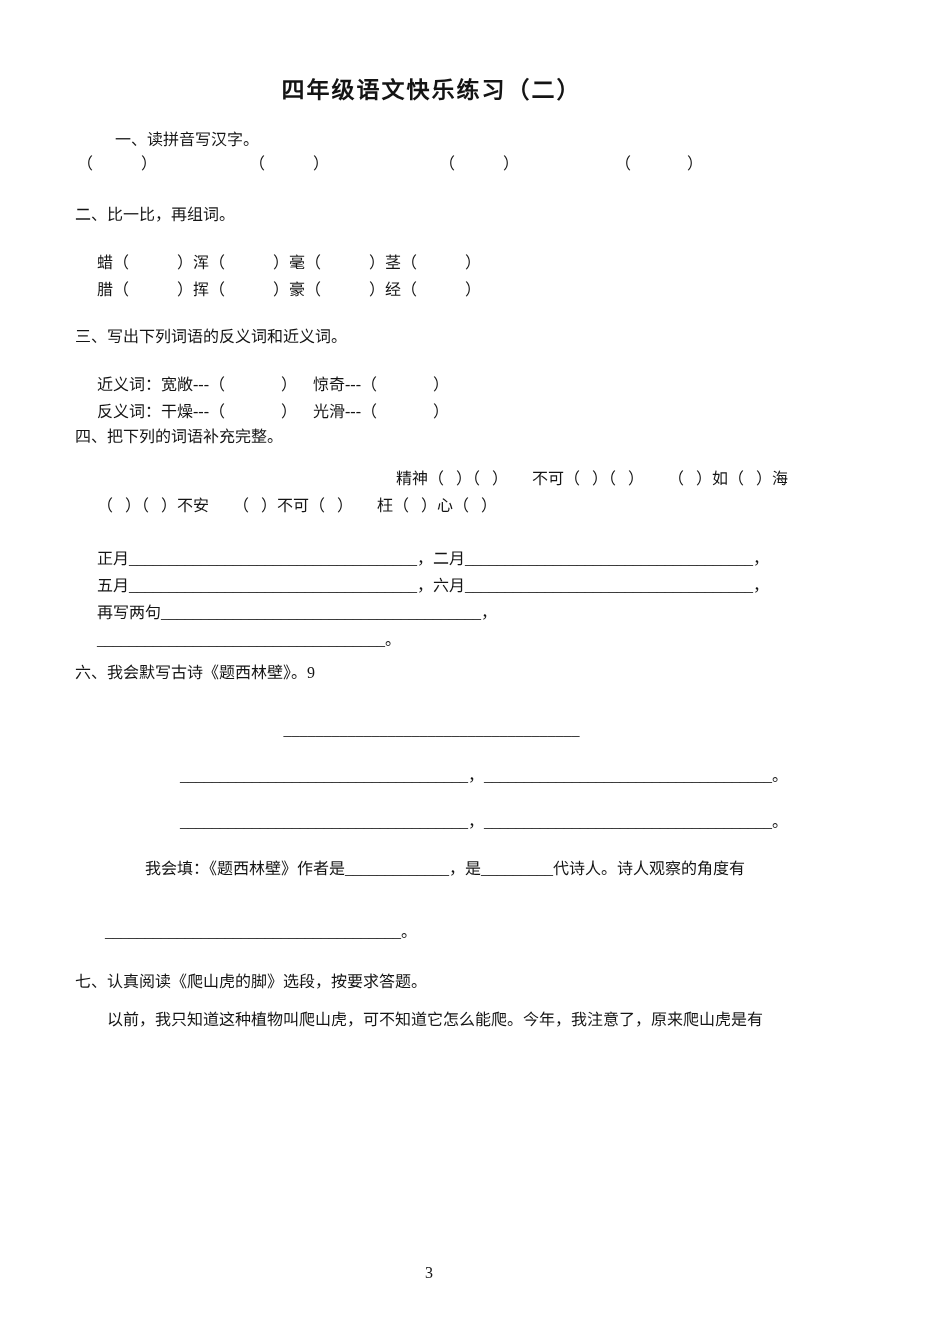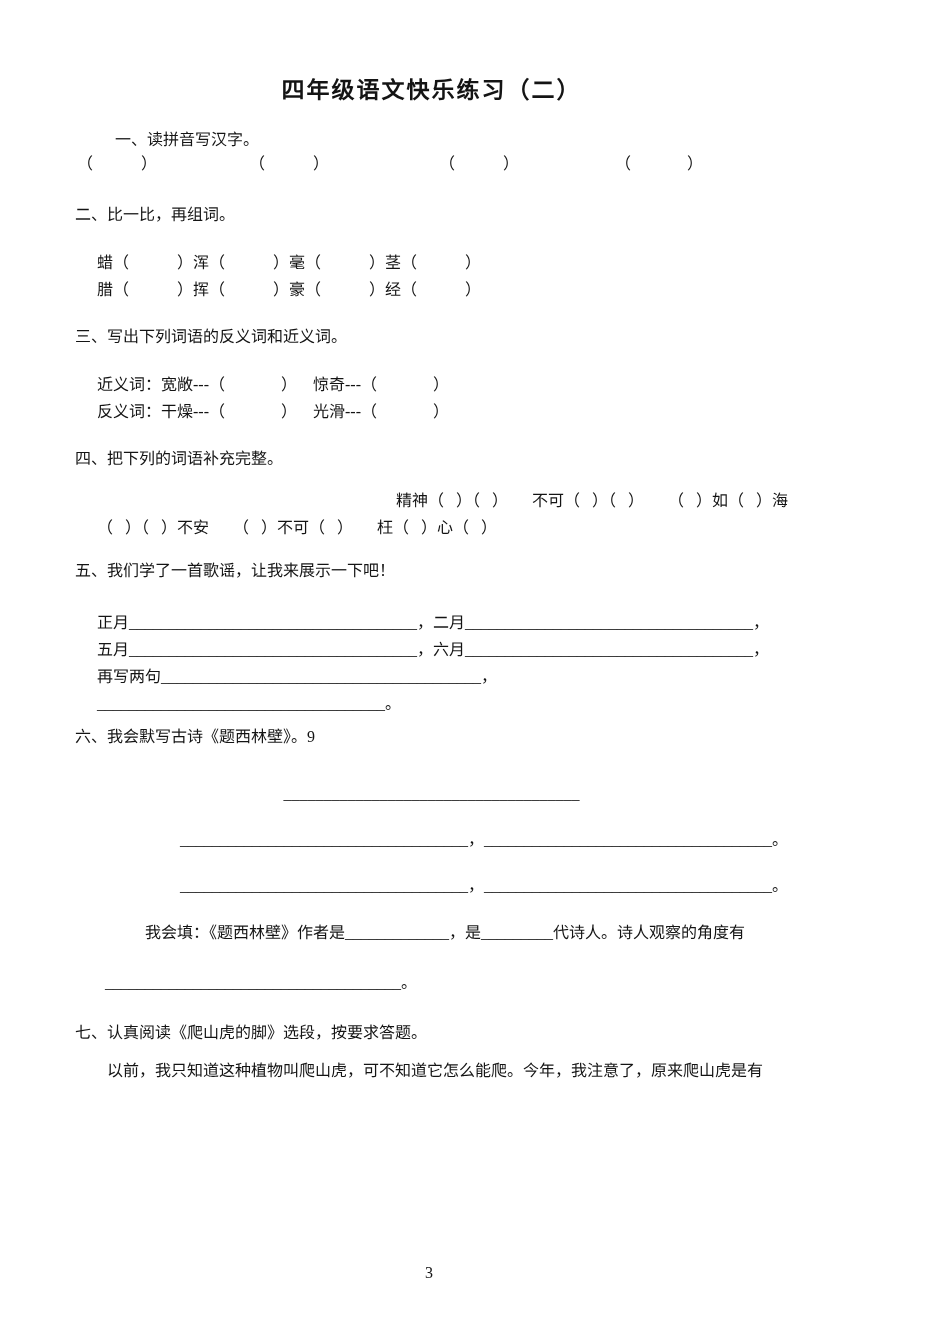--- a/index.html
+++ b/index.html
@@ -45,31 +45,31 @@
   .pinyin-row { margin-top:27px; }
   .pinyin-row .cell { padding-left:12px; white-space:pre; }
   .blank-row .cell { padding-left:2px; white-space:pre; }
   
   .sec2 .q-heading { margin-top:27px; }
   .sec2 .row-a { margin-top:22px; }
   
   .sec3 .q-heading { margin-top:22px; }
   .sec3 .row-a { margin-top:22px; }
   
-  .sec4 .q-heading { margin-top:22px; }
+  .sec4 .q-heading { }
   .sec4 .row-a { margin-top:16px;text-align:right; }
   
   .sec5 .q-heading { margin-top:18px; }
   .sec5 .row-a { margin-top:26px; }
   
   .sec6 .q-heading { margin-top:8px; }
   .center-line { margin-top:33px; text-align:center; line-height:24px; white-space:pre; }
   .poem-line { margin-top:22px; text-align:right; line-height:24px; white-space:pre; }
   .fill-line { margin-top:23px; padding-left:70px; line-height:24px; white-space:pre-wrap; }
-  .tail-line { margin-top:26px; padding-left:30px; line-height:24px; white-space:pre-wrap; }
+  .tail-line { margin-top:39px; padding-left:30px; line-height:24px; white-space:pre-wrap; }
   
   .sec7 .q-heading { margin-top:26px; }
   .para {
     margin-top:18px;
     line-height:27px;
     text-indent:2em;
     white-space:pre-wrap;
   }
   .para.second { margin-top:12px; }
   .page-number {
@@ -109,21 +109,20 @@
     <div class="row row-b">反义词：干燥---（              ）    光滑---（              ）</div>
   </section>
 
   <section class="sec sec4">
     <div class="q-heading">四、把下列的词语补充完整。</div>
     <div class="row row-a">精神（   ）（   ）      不可（   ）（   ）      （   ）如（   ）海</div>
     <div class="row row-b">（   ）（   ）不安      （   ）不可（   ）      枉（   ）心（   ）</div>
   </section>
 
   <section class="sec sec5">
-    <div class="q-heading">五、我们学了一首歌谣，让我来展示一下吧！</div>
     <div class="row row-a">正月____________________________________，二月____________________________________，</div>
     <div class="row row-b">五月____________________________________，六月____________________________________，</div>
     <div class="row row-c">再写两句________________________________________，____________________________________。</div>
   </section>
 
   <section class="sec sec6">
     <div class="q-heading">六、我会默写古诗《题西林壁》。9</div>
     <div class="center-line">_____________________________________</div>
     <div class="poem-line">____________________________________，____________________________________。</div>
     <div class="poem-line">____________________________________，____________________________________。</div>

